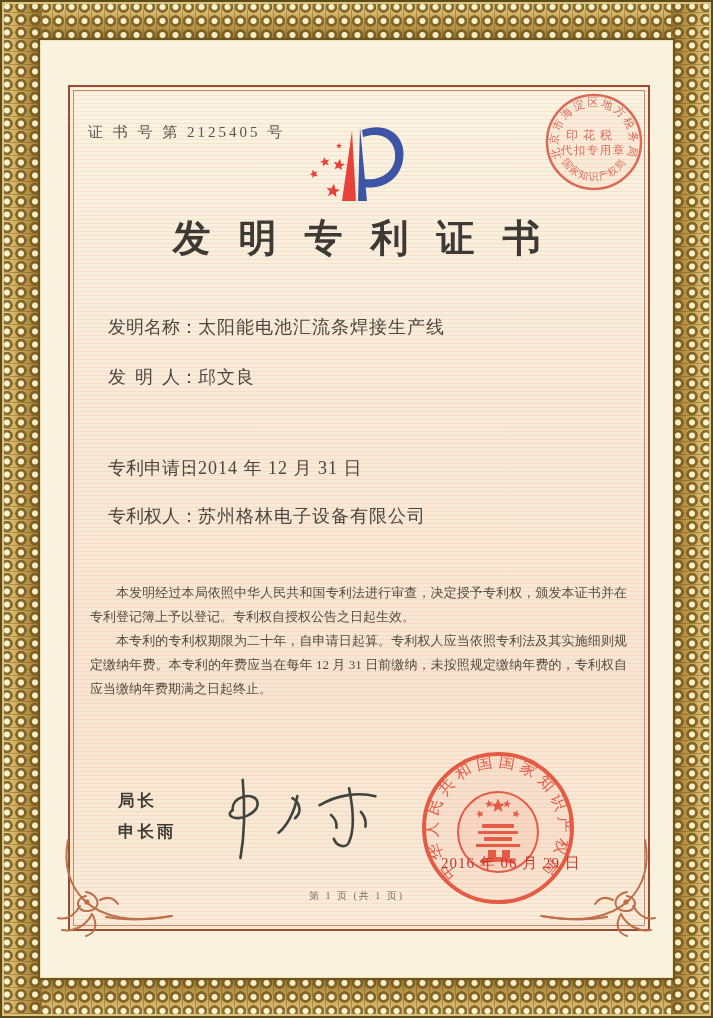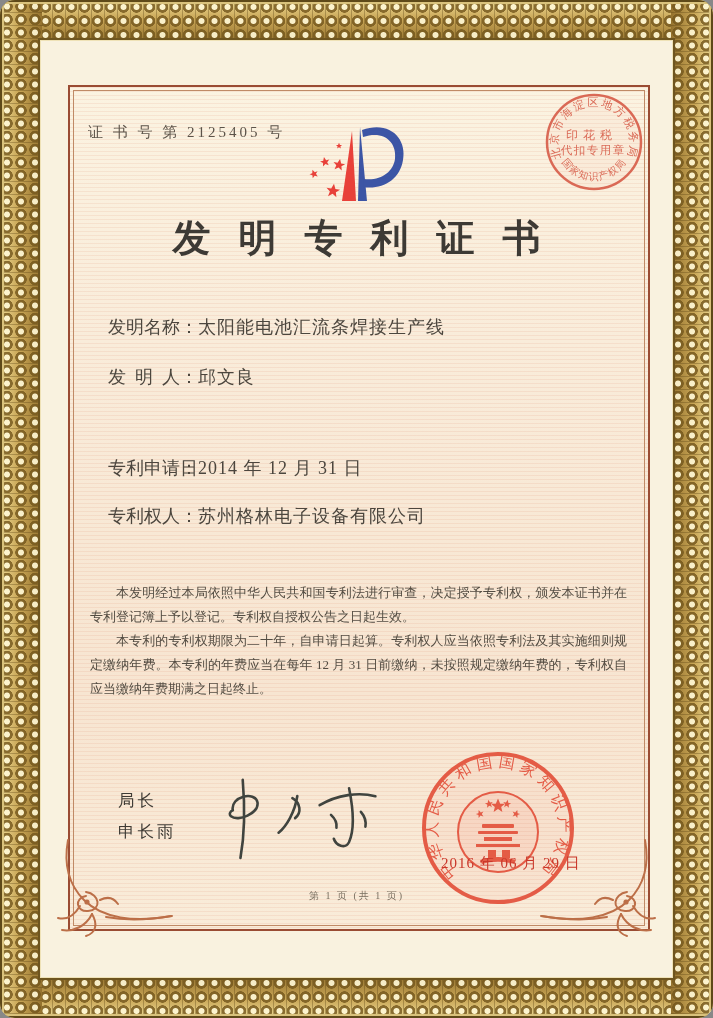--- a/index.html
+++ b/index.html
@@ -1,20 +1,19 @@
 <!DOCTYPE html>
 <html><head>
 <meta charset="utf-8">
 <style>
   html,body{margin:0;padding:0;background:#888;}
   .page{
     position:relative;width:713px;height:1018px;margin:0 auto;
     background:#fef9c3;overflow:hidden;
     font-family:"Liberation Serif","DejaVu Serif",serif;
-    border-radius:15px;
   }
   
   .gf{position:absolute;z-index:1;}
   .gf-top,.gf-bottom{left:0;right:0;height:42px;}
   .gf-top{top:0;} .gf-bottom{bottom:0;}
   .gf-left,.gf-right{top:0;bottom:0;width:42px;}
   .gf-left{left:0;} .gf-right{right:0;}
   .gf-top,.gf-bottom{
     background:
       radial-gradient(circle at 50% 50%, rgba(255,248,214,.9) 0 2.5px, rgba(115,86,28,.8) 3.5px 5.5px, rgba(0,0,0,0) 6px),
@@ -65,21 +64,21 @@
   .f-label{display:inline-block;width:72px;text-align:justify;text-align-last:justify;vertical-align:top;}
   .f-colon{display:inline-block;}
   .f-value{letter-spacing:1px;}
   .body-text{
     position:absolute;left:90px;top:581px;width:537px;
     font-size:13px;line-height:24px;color:#534c42;text-align:justify;
   }
   .body-text p{margin:0;text-indent:2em;}
   .signer{position:absolute;left:118px;top:790px;font-size:16.5px;letter-spacing:3px;color:#3f3b35;
           font-family:"Liberation Sans","DejaVu Sans",sans-serif;}
-  .signer div{margin-bottom:9px;}
+  .signer div{margin-bottom:9px;font-weight:bold;}
   .signature{position:absolute;left:198px;top:768px;transform:rotate(-2deg);}
   .seal{position:absolute;left:418px;top:748px;mix-blend-mode:multiply;opacity:.93;}
   .seal-date{position:absolute;left:441px;top:854px;z-index:12;font-size:15px;letter-spacing:1px;color:#c9372a;white-space:nowrap;}
   .tax-stamp{position:absolute;left:544px;top:92px;mix-blend-mode:multiply;opacity:.85;}
   .footer{position:absolute;left:0;top:889px;width:100%;text-align:center;
           font-size:10px;letter-spacing:2px;color:#7a6f60;}
   svg text{font-family:"Liberation Serif","DejaVu Serif",serif;}
 </style>
 </head>
 <body>

